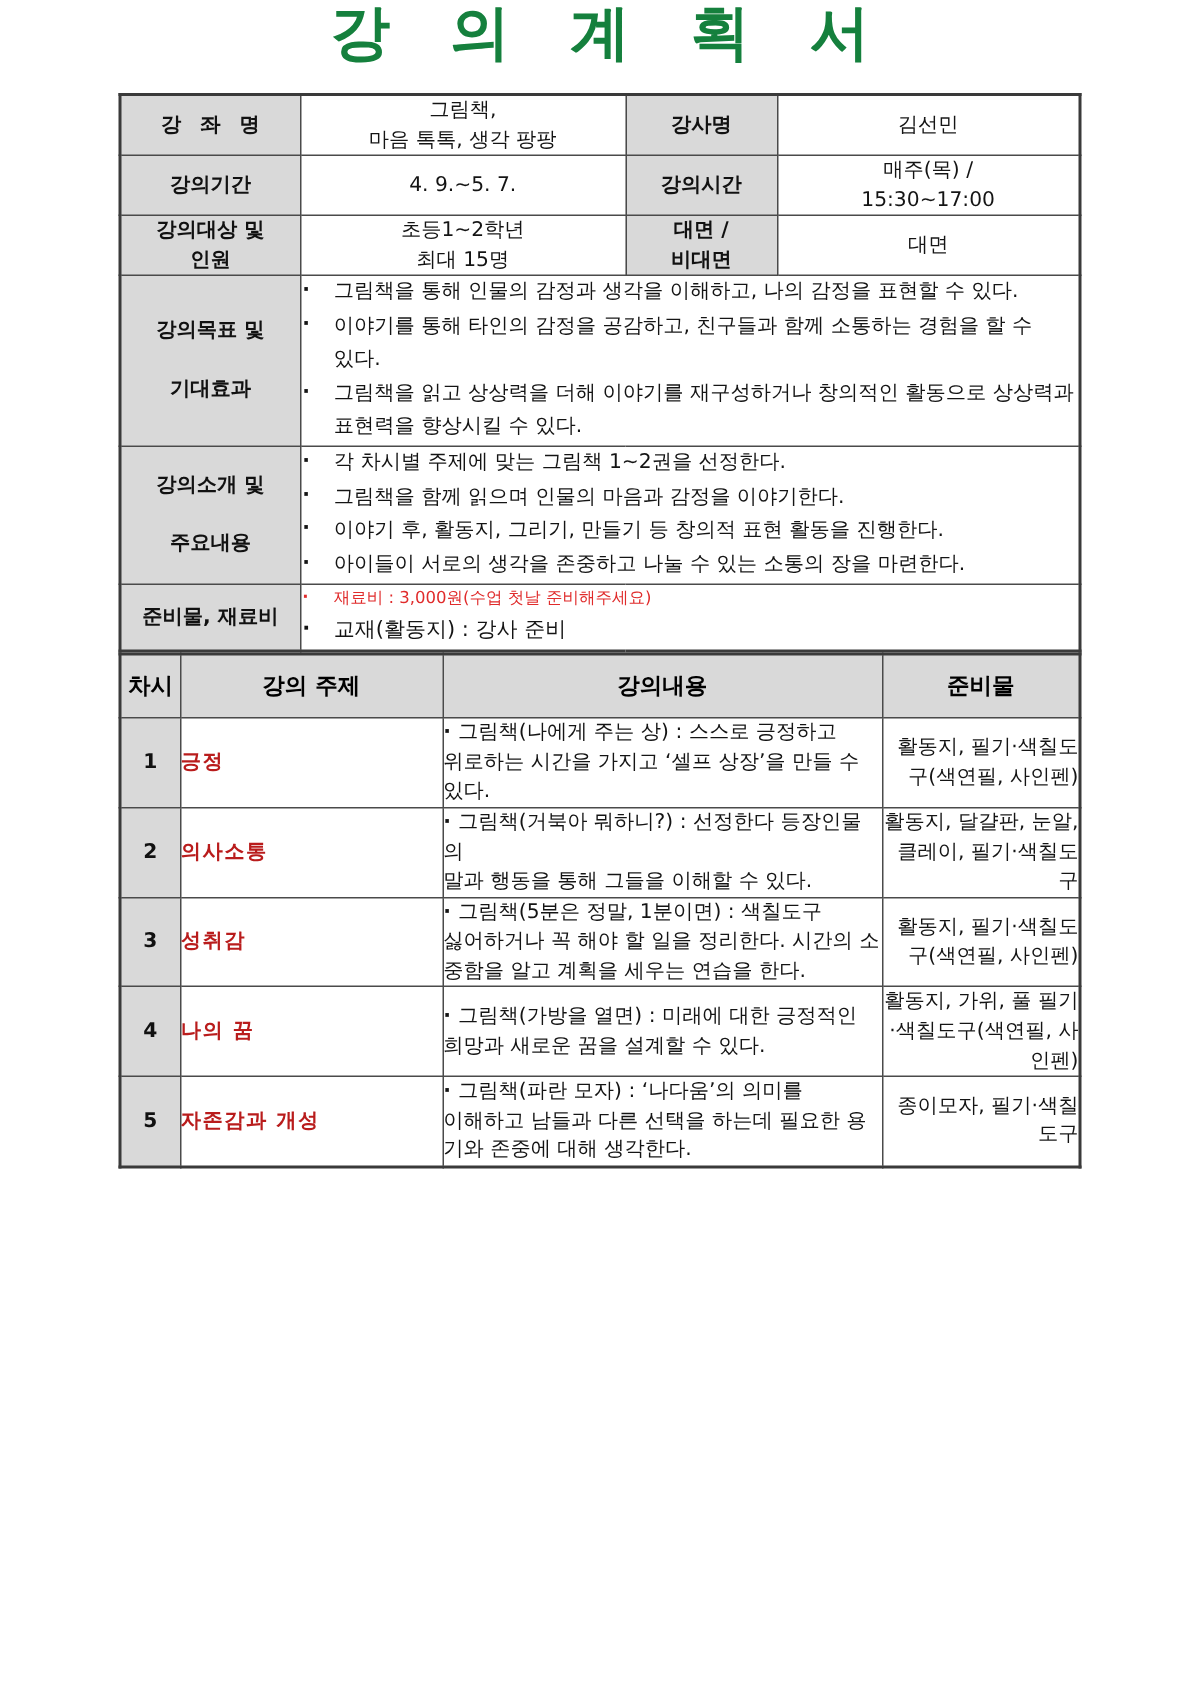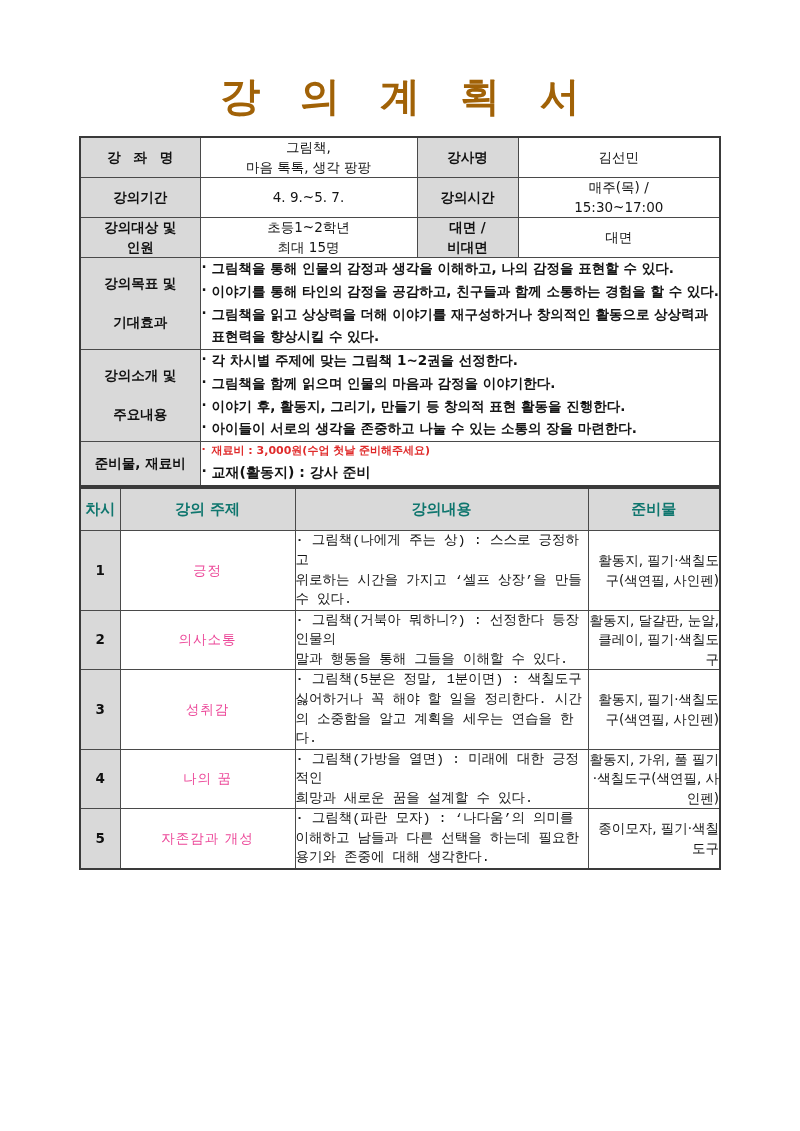--- a/index.html
+++ b/index.html
@@ -23,24 +23,23 @@
     padding: 0;
     position: relative;
   }
 
   
   .doc-title {
     text-align: center;
     font-size: 40px;
     font-weight: bold;
     letter-spacing: 13px;
-    padding-top: 74px;
     padding-bottom: 0;
     line-height: 1.1;
-    color: #a16207;
+    color: #15803d;
     text-indent: 13px;
   }
 
   
   .tbl {
     border-collapse: collapse;
     table-layout: fixed;
     width: 640px;
     margin: 0 auto;
     border: 2px solid #3a3a3a;
@@ -77,68 +76,66 @@
   .val-block {
     background: #ffffff;
     text-align: left;
     padding: 9px 10px 9px 12px;
     font-size: 13.3px;
     color: #141414;
   }
   .bullet-list { margin: 0; padding: 0; list-style: none; }
   .bullet-list li {
     position: relative;
-    padding-left: 11px;
+    padding-left: 22px;
     margin: 0 0 1px 0;
     line-height: 1.62;
     word-break: keep-all;
-    font-weight: bold;
   }
   .bullet-list li::before {
     content: "·";
     position: absolute;
     left: 1px;
     top: -1px;
     font-weight: bold;
   }
   .red { color: #e02b2b; }
 
   
   #schedule-table { margin-top: 0; border-top: 2px solid #3a3a3a; }
   .sc-head td {
     background: #d9d9d9;
     text-align: center;
     font-weight: bold;
     font-size: 15px;
     padding: 10px 2px;
-    color: #0f766e;
+    color: #000000;
   }
   .sc-no {
     background: #d9d9d9;
     text-align: center;
     font-weight: bold;
     font-size: 13.5px;
     color: #111;
   }
   .sc-topic {
     background: #ffffff;
-    text-align: center;
     font-size: 16px;
-    color: #ec4899;
+    color: #b91c1c;
     padding: 6px 4px;
     letter-spacing: 1px;
+    font-weight: bold;
   }
   .sc-content {
     background: #ffffff;
     text-align: left;
     font-size: 12.6px;
     color: #141414;
     padding: 7px 8px 7px 8px;
     line-height: 1.55;
-    font-family: Liberation Mono, monospace;
   }
   .sc-content .first-line { display: block; }
   .sc-content .first-line::before {
     content: "· ";
     font-weight: bold;
   }
   .sc-content .cont-line { display: block; }
   .sc-mat {
     background: #ffffff;
     text-align: right;

